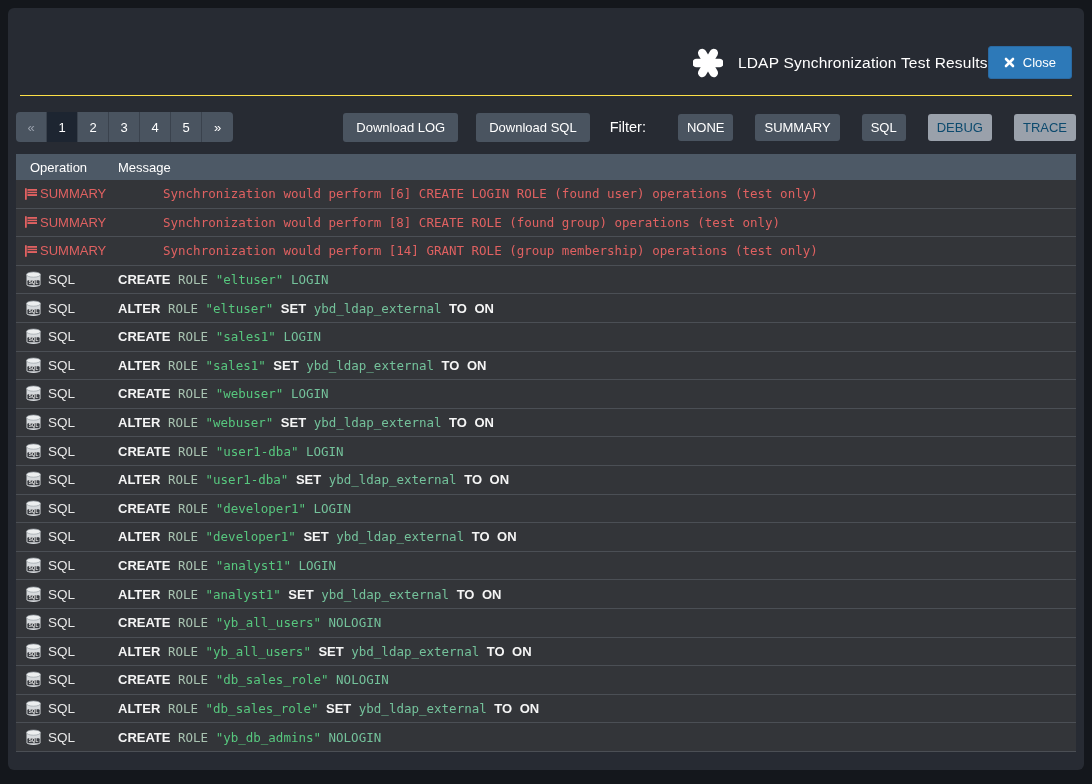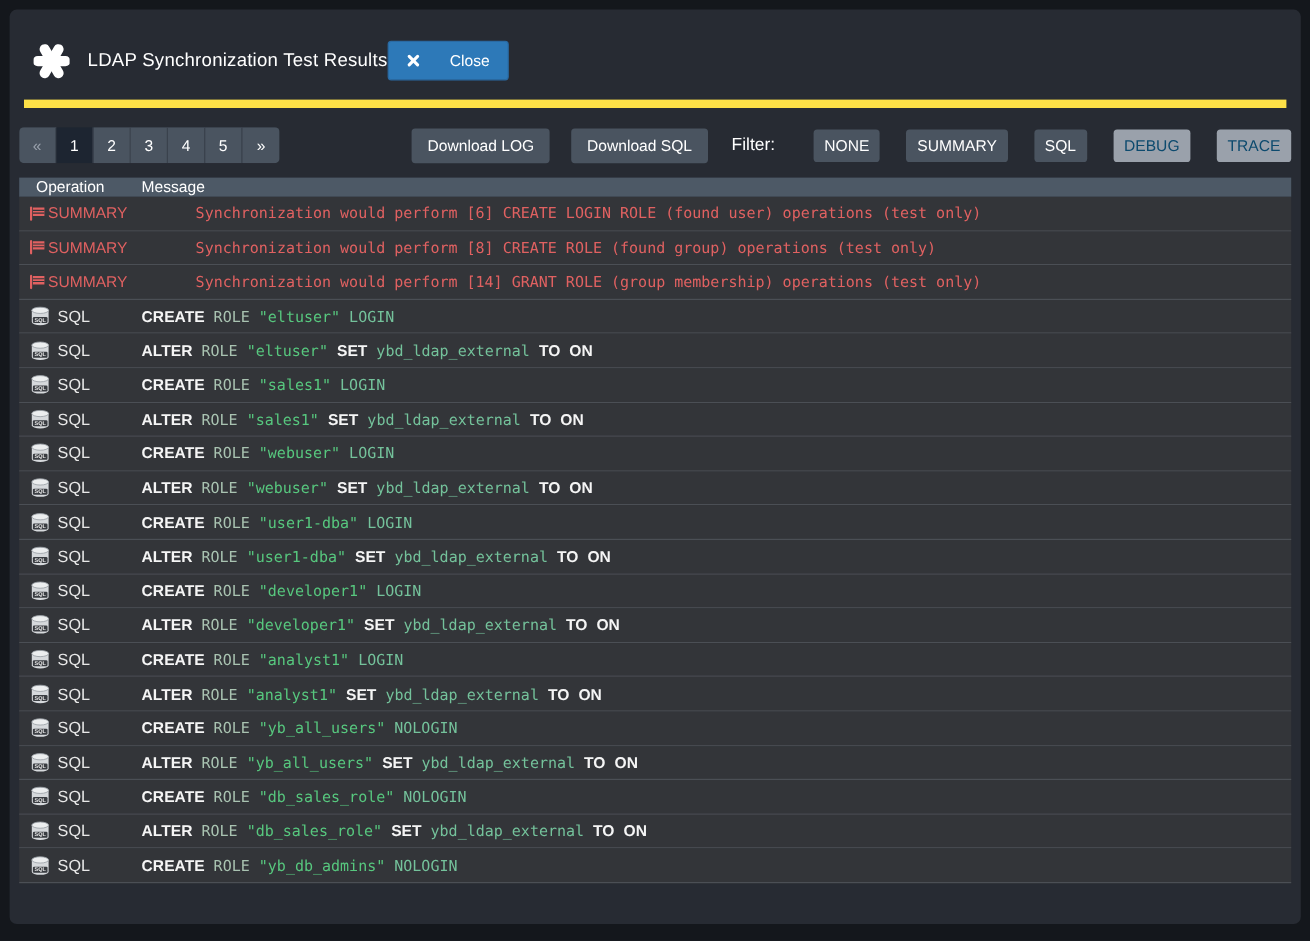--- a/index.html
+++ b/index.html
@@ -12,30 +12,30 @@
     overflow: hidden;
   }
   .panel {
     background: #272b33;
     border-radius: 6px;
     height: 762px;
     overflow: hidden;
   }
   
   .panel-header {
-    display: flex; align-items: center; justify-content: flex-start;
+    display: flex; align-items: center; justify-content: flex-end;
     margin: 0 12px;
-    padding: 26px 0 16px 8px;
-    border-bottom: 7px solid #fde047;
+    padding: 38px 0 16px 8px;
+    border-bottom: 1px solid #fde047;
   }
   .title-group { display: flex; align-items: center; gap: 15px; }
   .asterisk-icon { width: 30px; height: 30px; display: inline-flex; }
   .page-title { color: #ffffff; font-size: 15.5px; font-weight: 400; letter-spacing: .2px; }
   .close-btn {
-    display: flex; align-items: center; gap: 25px;
+    display: flex; align-items: center; gap: 8px;
     background: #2d79b8; color: #ffffff;
     border: 1px solid #2a6aa3; border-radius: 3px;
     font-size: 13px; font-family: inherit;
     padding: 8px 15px; cursor: pointer;
   }
   
   .toolbar {
     display: flex; align-items: center; justify-content: space-between;
     margin: 16px 8px 12px 8px;
   }
@@ -59,23 +59,23 @@
   .filter-label { color: #ffffff; font-size: 14.5px; margin-left: 20px; margin-right: 10px; }
   .filter-btn {
     background: #4a5460; color: #ffffff; border: none; border-radius: 3px;
     padding: 6px 9px; font-size: 13px; font-family: inherit; cursor: pointer;
     margin-left: 22px;
   }
   .filter-btn.active { background: #9aa1ab; color: #0c4a6e; }
   
   .log-table { margin: 0 8px; }
   .thead {
-    display: flex; align-items: flex-start;
+    display: flex; align-items: center;
     background: #4d5966; color: #ffffff;
-    height: 16px; font-size: 13px;
+    height: 26px; font-size: 13px;
   }
   .col-op { width: 102px; padding-left: 14px; flex: none; }
   .col-msg { flex: 1; }
   .row {
     display: flex; align-items: center;
     height: 28.6px;
     background: #333539;
     border-bottom: 1px solid #4b4f55;
   }
   .op-cell {

